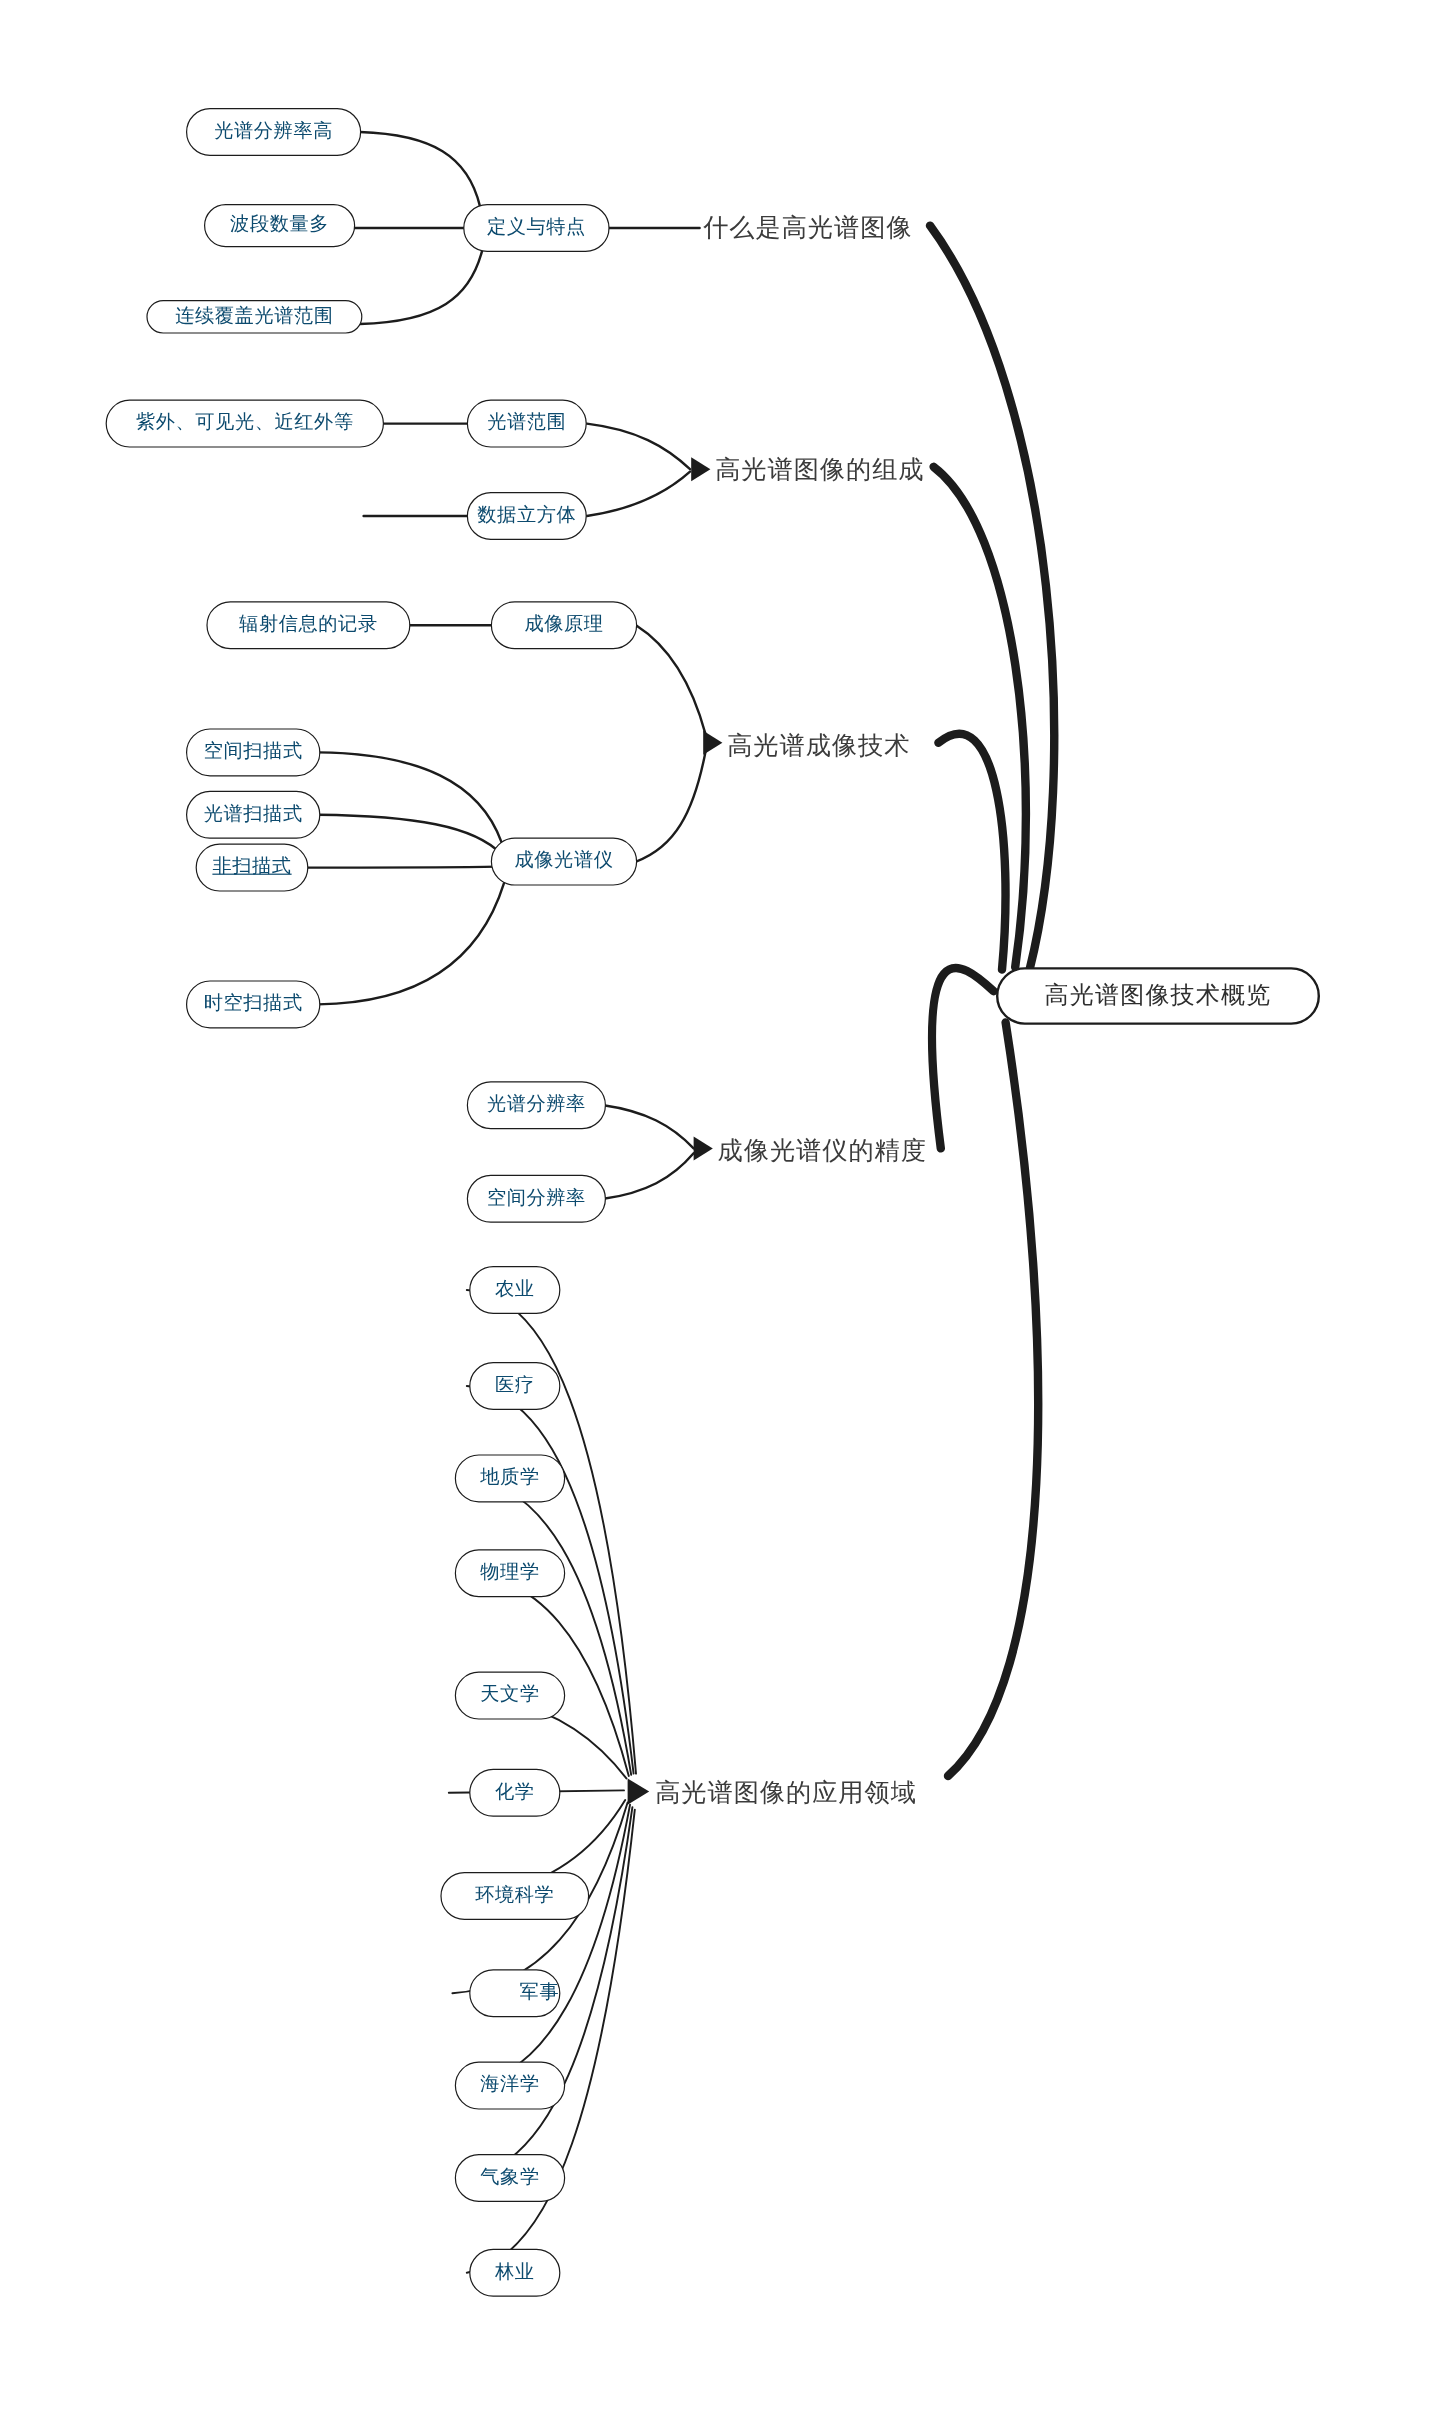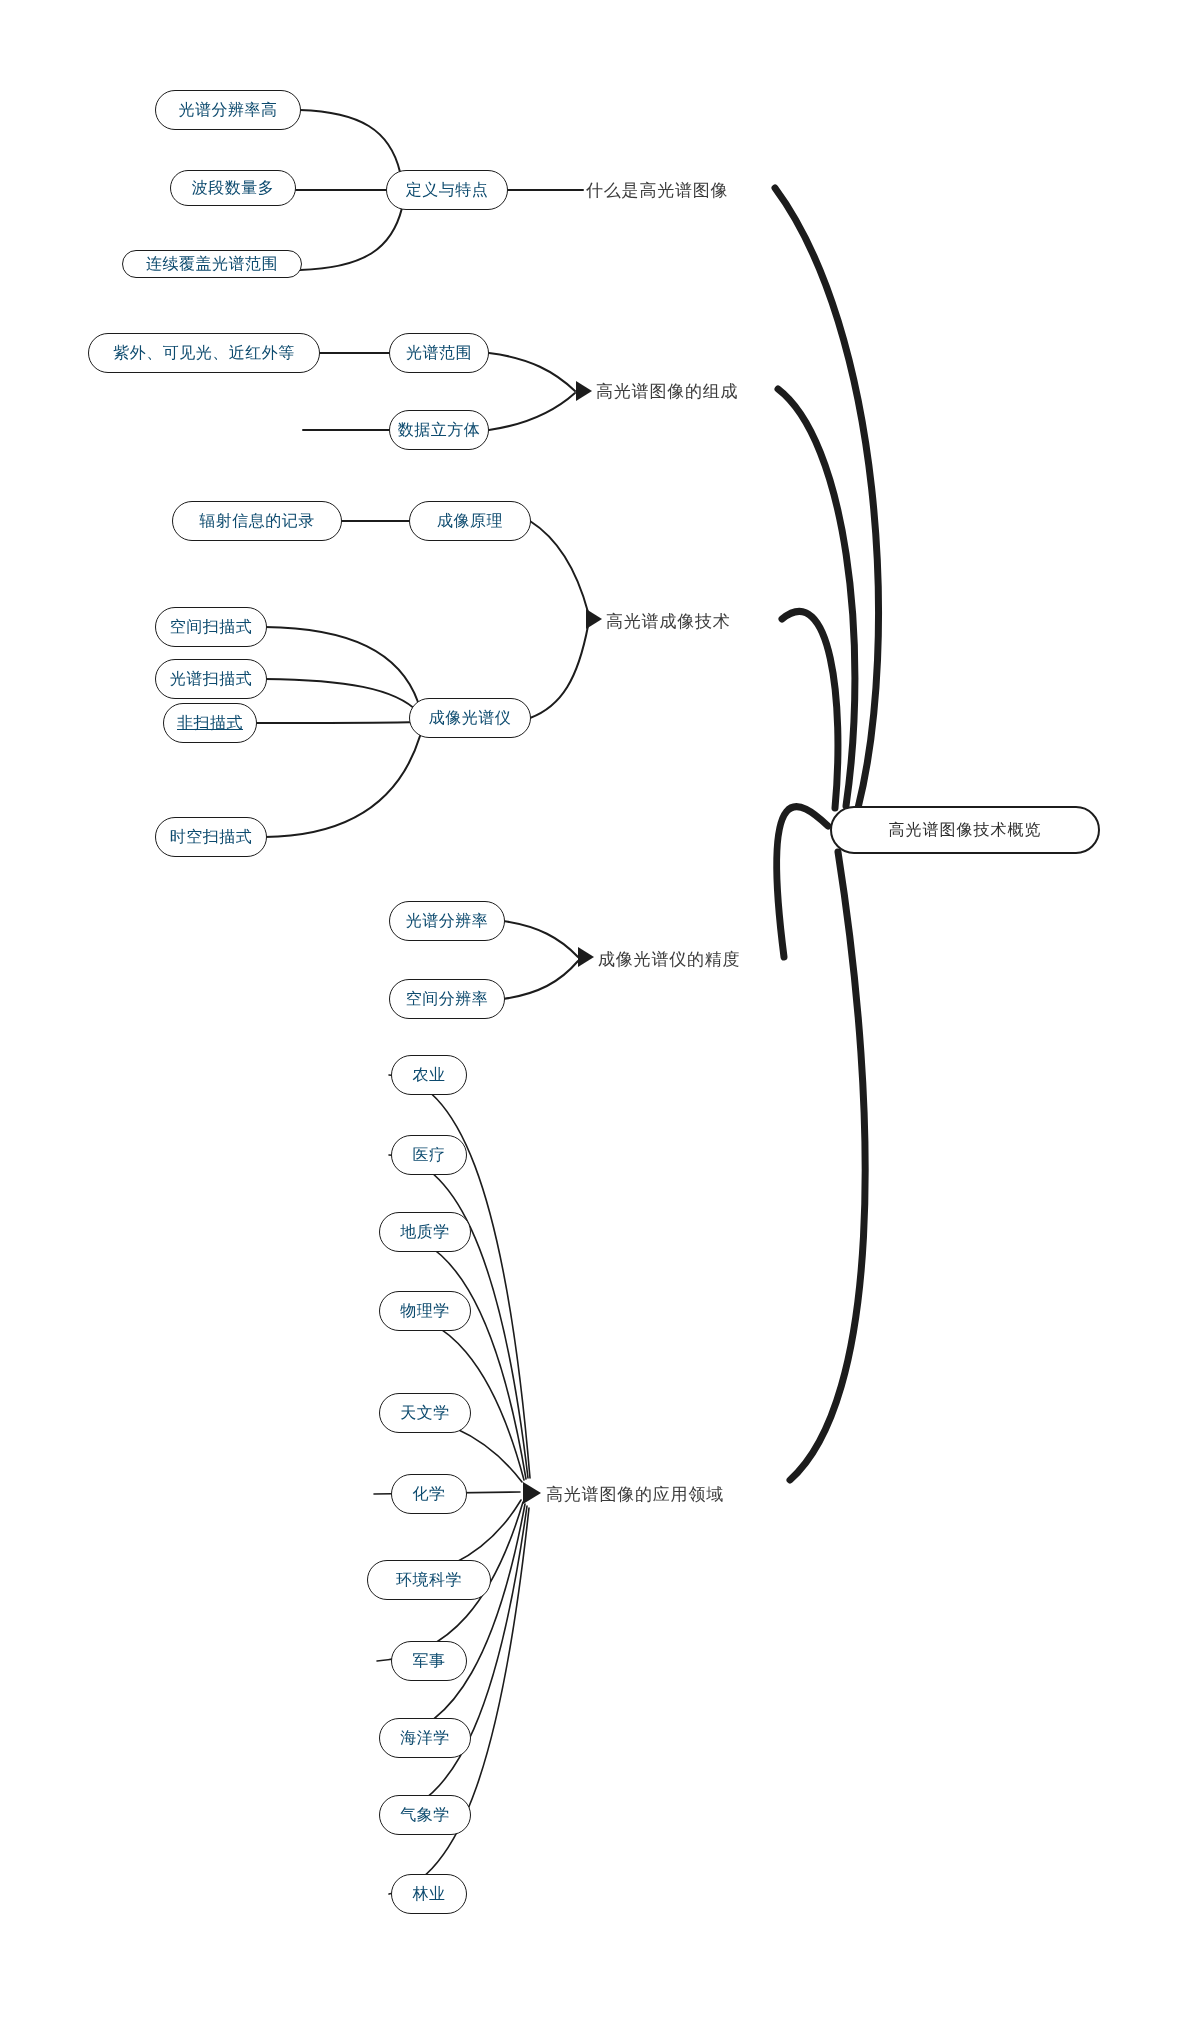--- a/index.html
+++ b/index.html
@@ -4,22 +4,22 @@
 <style>
   html,body{margin:0;padding:0;background:#ffffff;}
   body{width:1200px;height:2019px;position:relative;
        font-family:"Liberation Sans","DejaVu Sans",sans-serif;
        -webkit-font-smoothing:antialiased;}
   #stage{position:absolute;inset:0;width:1200px;height:2019px;overflow:hidden;background:#fff;}
   svg.edges{position:absolute;left:0;top:0;width:1200px;height:2019px;pointer-events:none;}
   .node{position:absolute;box-sizing:border-box;display:flex;align-items:center;justify-content:center;
         border:1.6px solid #1c1c1c;border-radius:999px;background:#ffffff;
         color:#0c4a6e;font-size:16px;line-height:1;white-space:nowrap;letter-spacing:.5px;}
-  .node.root{border-width:2.2px;font-size:16px;color:#2e2e2e;letter-spacing:1px;}
-  .blabel{position:absolute;white-space:nowrap;color:#3b3b3b;font-size:17px;line-height:1;
+  .node.root{border-width:2.2px;font-size:20px;color:#2e2e2e;letter-spacing:1px;}
+  .blabel{position:absolute;white-space:nowrap;color:#3b3b3b;font-size:21px;line-height:1;
           letter-spacing:.8px;display:flex;align-items:center;}
 </style>
 </head>
 <body>
 
 <div id="stage">
 
   <svg class="edges" viewBox="0 0 1200 2019">
     <g fill="none" stroke="#1c1c1c" stroke-linecap="round">
 
@@ -156,21 +156,21 @@
   </div>
   <div class="node" style="left:379px;top:1393px;width:92px;height:40px;">
     <span>天文学</span>
   </div>
   <div class="node" style="left:391px;top:1474px;width:76px;height:40px;">
     <span>化学</span>
   </div>
   <div class="node" style="left:367px;top:1560px;width:124px;height:40px;">
     <span>环境科学</span>
   </div>
-  <div class="node" style="left:391px;top:1641px;width:76px;height:40px;">
+  <div class="node" style="left:391px;top:1641px;width:76px;height:40px;justify-content:flex-end;">
     <span>军事</span>
   </div>
   <div class="node" style="left:379px;top:1718px;width:92px;height:40px;">
     <span>海洋学</span>
   </div>
   <div class="node" style="left:379px;top:1795px;width:92px;height:40px;">
     <span>气象学</span>
   </div>
   <div class="node" style="left:391px;top:1874px;width:76px;height:40px;">
     <span>林业</span>

